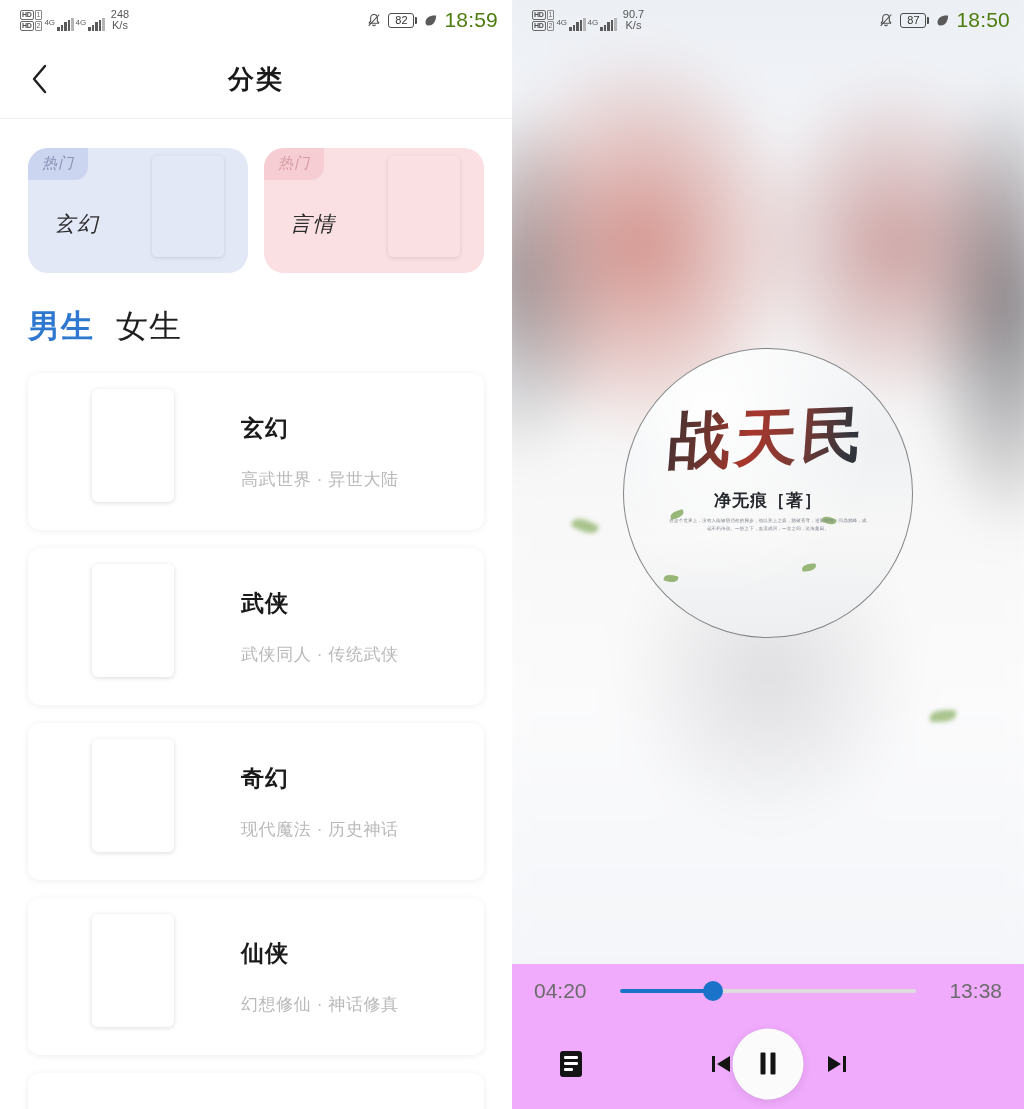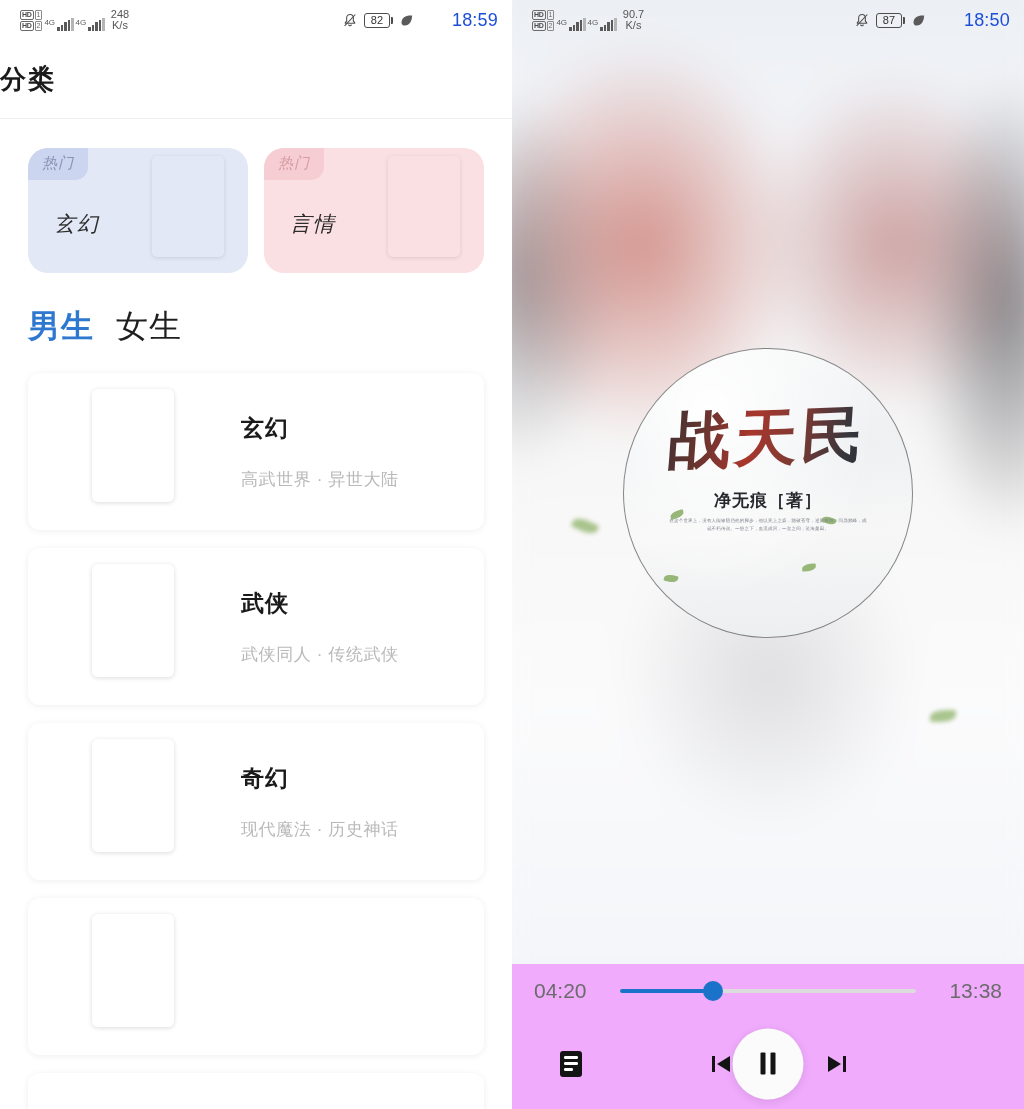--- a/index.html
+++ b/index.html
@@ -92,29 +92,29 @@
     display: flex; align-items: center; justify-content: center;
     font-size: 11px;
     color: #333;
     padding: 0 2px;
     box-sizing: border-box;
   }
   .batt-cap {
     width: 2px; height: 7px; background: #4d4d4d; border-radius: 0 1px 1px 0; margin-left: 1px;
   }
   .leaf { width: 15px; height: 15px; }
-  .clock { font-size: 18px; color: #1d4ed8; letter-spacing: 0.2px; margin-left: 32px; }
+  .clock { font-size: 21px; color: #4d7c0f; letter-spacing: 0.2px; }
 
   
   .navbar {
     position: relative;
     height: 78px;
     display: flex;
     align-items: center;
-    justify-content: flex-start;
+    justify-content: center;
     background: #fff;
   }
   .nav-back {
     position: absolute;
     left: 20px;
     top: 50%;
     transform: translateY(-50%);
     width: 40px; height: 40px;
     display: flex; align-items: center; justify-content: center;
     cursor: pointer;
@@ -641,20 +641,24 @@
           <span class="cat-sub">现代魔法 · 历史神话</span>
         </span>
       </div>
 
       <div class="cat-card">
         <span class="cat-covers">
           <span class="cc-l"><span class="art-plain-a"></span></span>
           <span class="cc-r"><span class="art-plain-a"></span></span>
           <span class="cc-c"><span class="art-xx"></span></span>
         </span>
+        <span class="cat-text">
+          <span class="cat-title">仙侠</span>
+          <span class="cat-sub">幻想修仙 · 神话修真</span>
+        </span>
       </div>
 
       <div class="cat-card"></div>
 
     </div>
   </div>
 
   <div class="right-panel">
 
     <div class="player-bg"></div>

